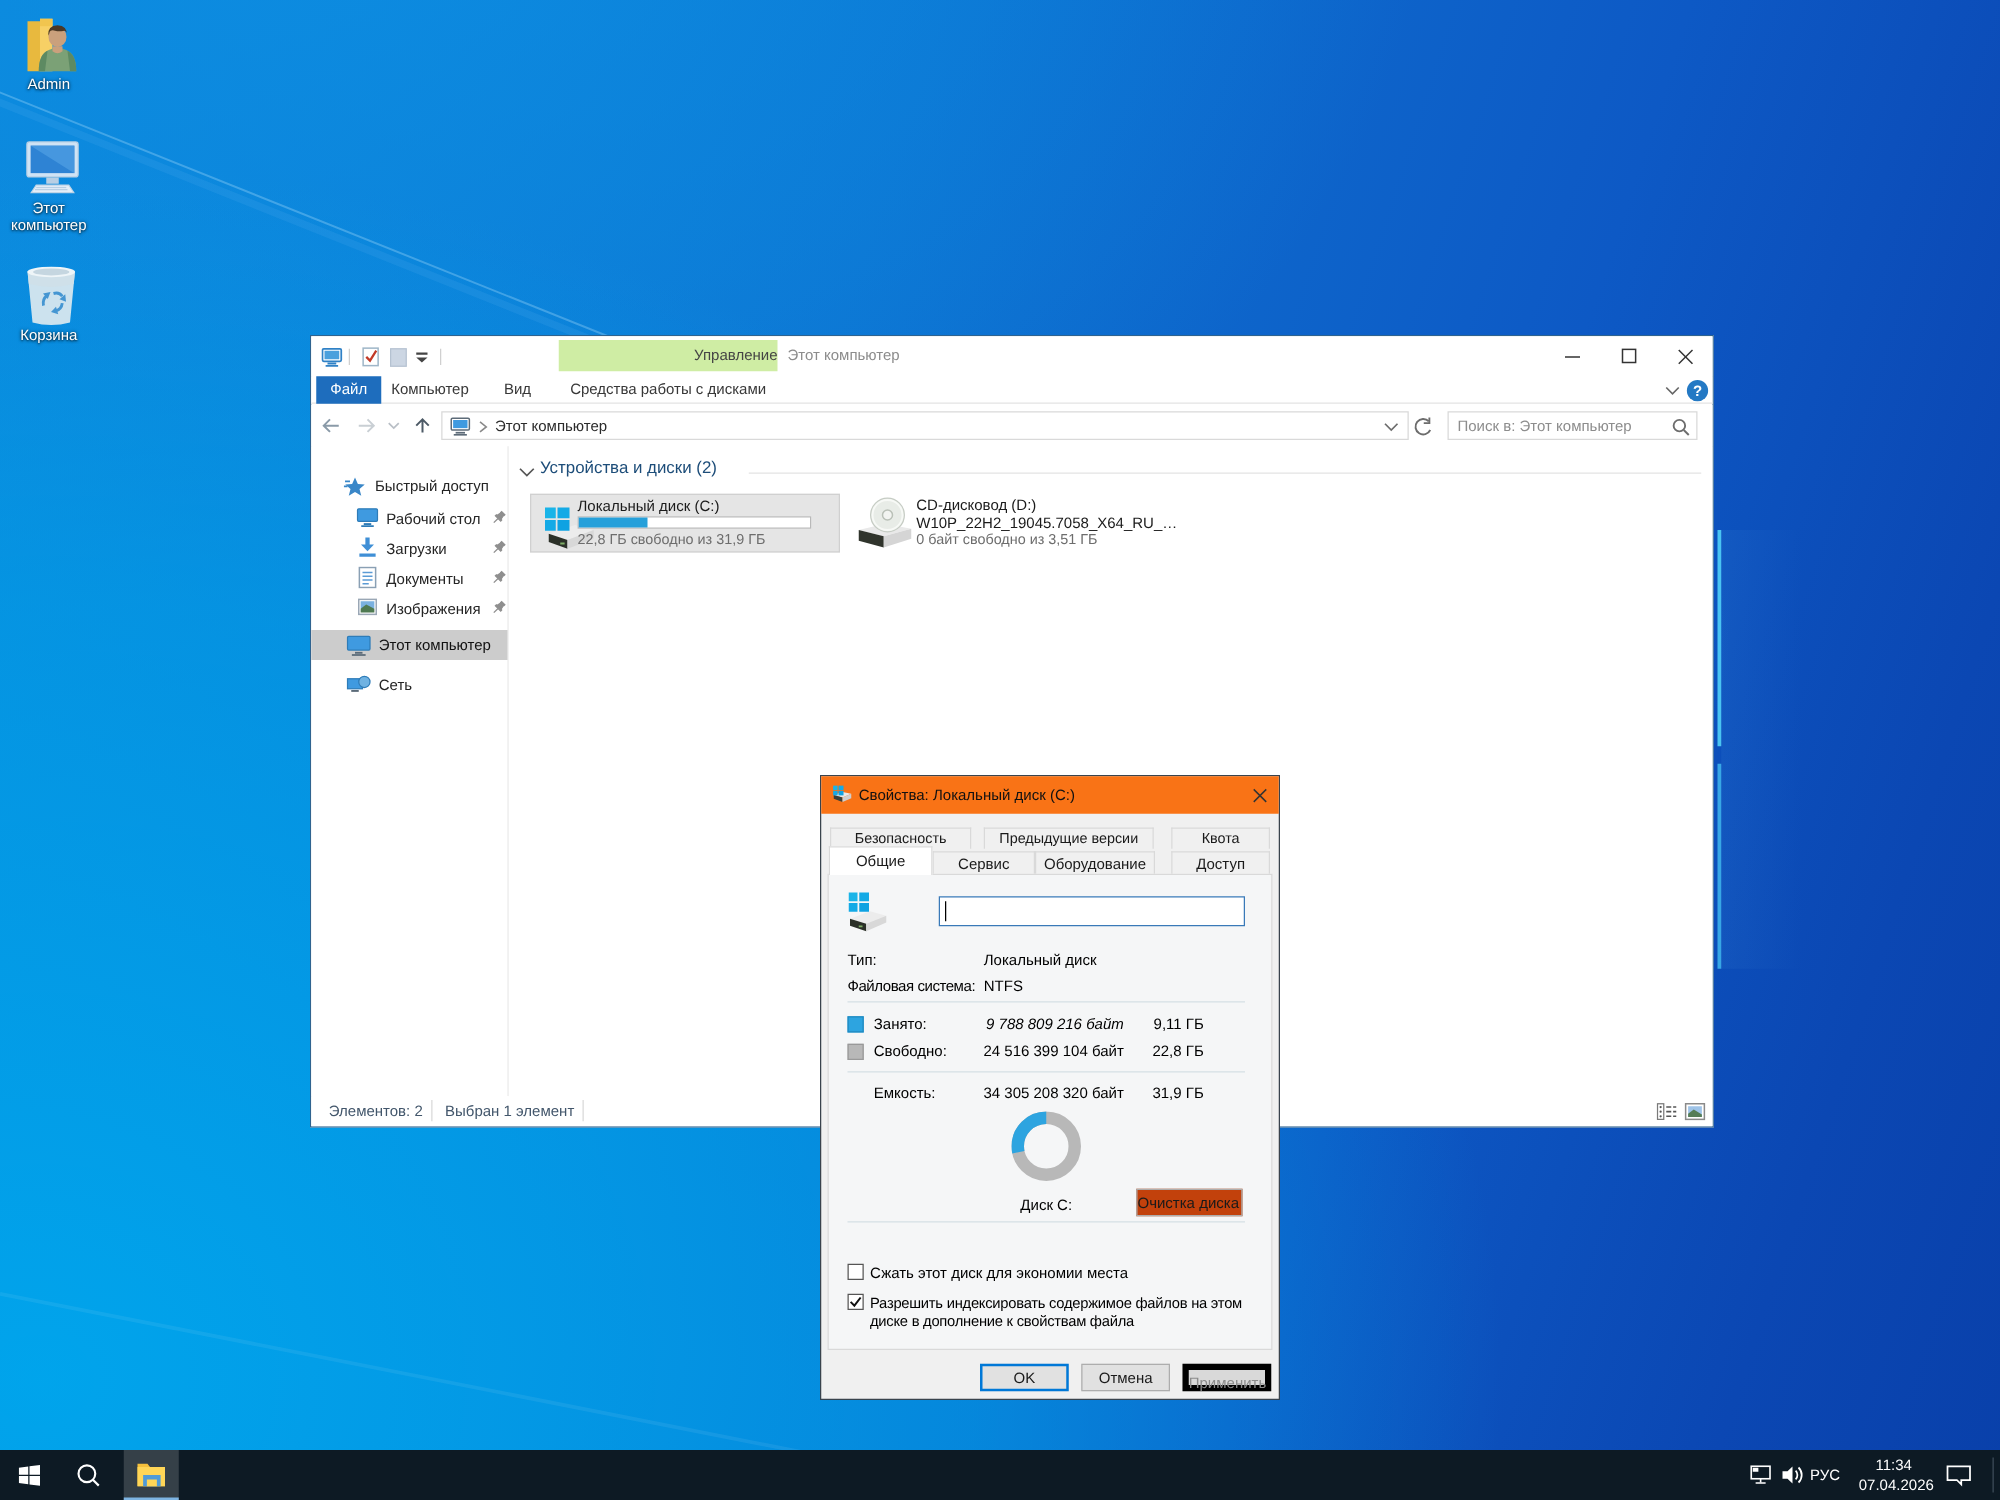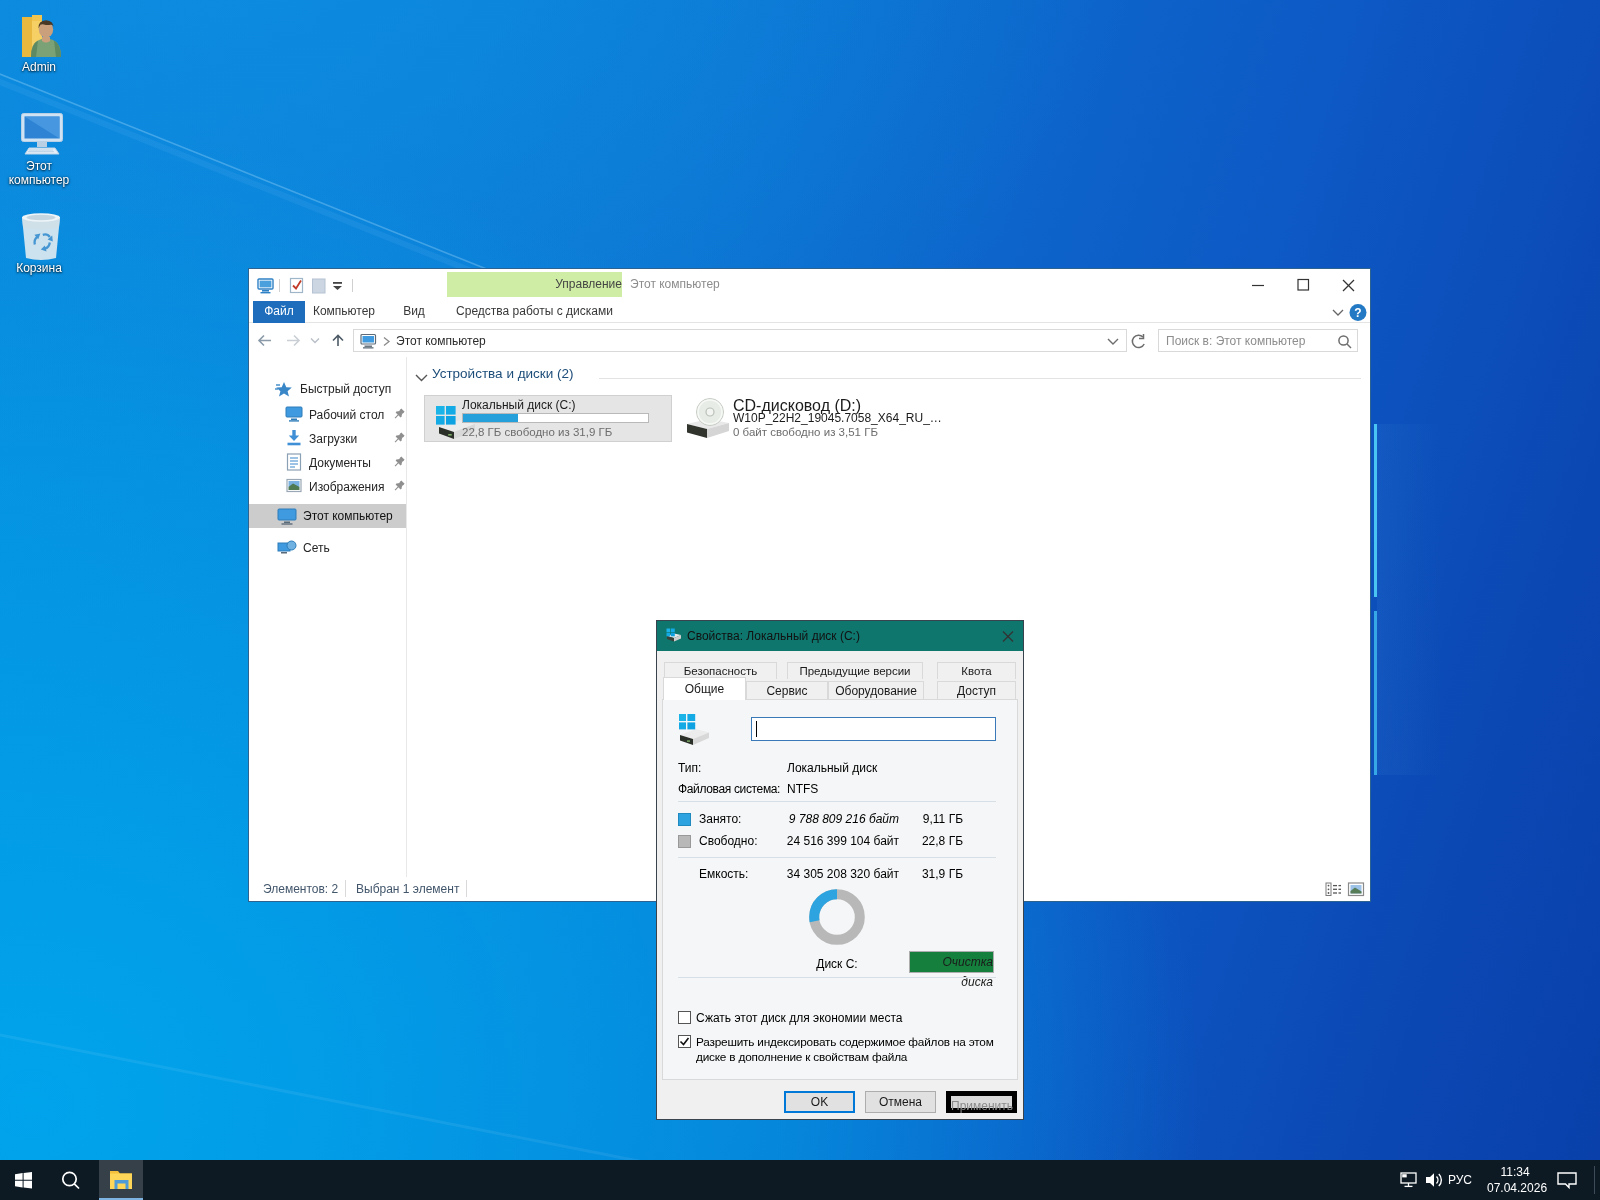--- a/index.html
+++ b/index.html
@@ -264,21 +264,21 @@
       <div class="abs" style="left:55px;top:69px;font-size:11.5px;color:#6d6d6d;">22,8 ГБ свободно из 31,9 ГБ</div>
 
       <svg class="abs" style="left:277px;top:40px" width="48" height="42">
         <polygon points="3,27 24,22 45,26 23,32" fill="#e9e9e9"></polygon>
         <polygon points="3,27 23,32 23,41 3,35.5" fill="#30342c"></polygon>
         <polygon points="23,32 45,26 45,34 23,41" fill="#d5d5d5"></polygon>
         <circle cx="26" cy="15" r="13.5" fill="#e8ece7" stroke="#c6ccc4" stroke-width="1"></circle>
         <circle cx="26" cy="15" r="12" fill="none" stroke="#f7f9f6" stroke-width="1.5"></circle>
         <circle cx="26" cy="15" r="4" fill="#f2f4f1" stroke="#b9c0b7" stroke-width="1.2"></circle>
       </svg>
-      <div class="abs" style="left:326px;top:40px;font-size:16px;color:#1b1b1b;">CD-дисковод (D:)</div>
+      <div class="abs" style="left:326px;top:40px;font-size:12px;color:#1b1b1b;">CD-дисковод (D:)</div>
       <div class="abs" style="left:326px;top:54px;font-size:12px;color:#1b1b1b;">W10P_22H2_19045.7058_X64_RU_…</div>
       <div class="abs" style="left:326px;top:69px;font-size:11.5px;color:#6d6d6d;">0 байт свободно из 3,51 ГБ</div>
     </div>
 
     <div class="abs" style="left:0;top:608px;width:1121px;height:24px;background:#fff;">
       <div class="abs" style="left:14px;top:5px;font-size:12px;color:#42566b;">Элементов: 2</div>
       <div class="abs" style="left:96px;top:3px;width:1px;height:17px;background:#d9d9d9;"></div>
       <div class="abs" style="left:107px;top:5px;font-size:12px;color:#42566b;">Выбран 1 элемент</div>
       <div class="abs" style="left:217px;top:3px;width:1px;height:17px;background:#d9d9d9;"></div>
       <svg class="abs" style="left:1076px;top:5px" width="40" height="15">
@@ -295,21 +295,21 @@
             <line x1="13.5" y1="11" x2="16" y2="11"></line>
           </g>
         <rect x="23.5" y="1" width="15" height="12.5" fill="#fff" stroke="#8a8a8a" stroke-width="1.2"></rect>
         <rect x="25.5" y="3" width="11" height="8.5" fill="#9ec3e8"></rect>
         <path d="M25.5 9 L30 5.5 L36.5 9.5 L36.5 11.5 L25.5 11.5 Z" fill="#567d57"></path>
       </svg>
     </div>
   </div>
   <div id="props">
 
-    <div class="abs" style="left:0;top:0;width:366px;height:30px;background:#0f766e;">
+    <div class="abs" style="left:0;top:0;width:366px;height:30px;background:#f97316;">
       <svg class="abs" style="left:8px;top:7px" width="18" height="16">
         <polygon points="2,8 9,5.5 16,7 9,10" fill="#e8e8e8"></polygon>
         <polygon points="2,8 9,10 9,13.5 2,11" fill="#3a3f38"></polygon>
         <polygon points="9,10 16,7 16,10.5 9,13.5" fill="#cfcfcf"></polygon>
         <g>
             <rect x="1.5" y="0.5" width="3.6" height="3.6" fill="#1ab4e8"></rect>
             <rect x="5.8" y="0.5" width="4" height="3.6" fill="#14aae6"></rect>
             <rect x="1.5" y="4.7" width="3.6" height="3.6" fill="#14aae6"></rect>
             <rect x="5.8" y="4.7" width="4" height="3.6" fill="#0fa2e2"></rect>
           </g>
@@ -360,21 +360,21 @@
     <div class="abs" style="left:250px;top:213px;width:56px;font-size:12px;color:#000;text-align:right;">22,8 ГБ</div>
     <div class="abs" style="left:21px;top:236px;width:318px;height:1px;background:#d5dfe5;"></div>
     <div class="abs" style="left:42px;top:246px;font-size:12px;color:#000;">Емкость:</div>
     <div class="abs" style="left:100px;top:246px;width:142px;font-size:12px;color:#000;text-align:right;">34 305 208 320 байт</div>
     <div class="abs" style="left:250px;top:246px;width:56px;font-size:12px;color:#000;text-align:right;">31,9 ГБ</div>
     <svg class="abs" style="left:152px;top:268px" width="56" height="56" viewBox="0 0 56 56">
       <circle cx="28" cy="28" r="22.8" fill="none" stroke="#b8b8b8" stroke-width="10"></circle>
       <circle cx="28" cy="28" r="22.8" fill="none" stroke="#2da4e0" stroke-width="10" stroke-dasharray="40.83 102.4" stroke-dashoffset="40.83" transform="rotate(-90 28 28)"></circle>
     </svg>
     <div class="abs" style="left:130px;top:336px;width:100px;font-size:12px;color:#000;text-align:center;">Диск C:</div>
-    <div class="abs" style="left:252px;top:330px;width:85px;height:22px;background:#15803d;border:1px solid #adadad;font-size:12px;color:#1a1a1a;text-align:right;line-height:20px;font-style:italic;">Очистка диска</div>
+    <div class="abs" style="left:252px;top:330px;width:85px;height:22px;background:#c2410c;border:1px solid #adadad;font-size:12px;color:#1a1a1a;text-align:left;line-height:20px;">Очистка диска</div>
     <div class="abs" style="left:21px;top:356px;width:318px;height:1px;background:#d5dfe5;"></div>
     <div class="abs" style="left:21px;top:390px;width:13px;height:13px;background:#fff;border:1px solid #555;"></div>
     <div class="abs" style="left:39px;top:390px;font-size:12px;color:#000;">Сжать этот диск для экономии места</div>
     <div class="abs" style="left:21px;top:414px;width:13px;height:13px;background:#fff;border:1px solid #555;">
       <svg width="13" height="13" style="position:absolute;left:-1px;top:-1px">
           <path d="M2.5 6.5 L5.5 9.5 L10.5 3" fill="none" stroke="#111" stroke-width="1.6"></path>
         </svg>
     </div>
     <div class="abs" style="left:39px;top:414px;width:316px;font-size:11.8px;color:#000;line-height:15px;letter-spacing:-0.2px;">Разрешить индексировать содержимое файлов на этом диске в дополнение к свойствам файла</div>
 

